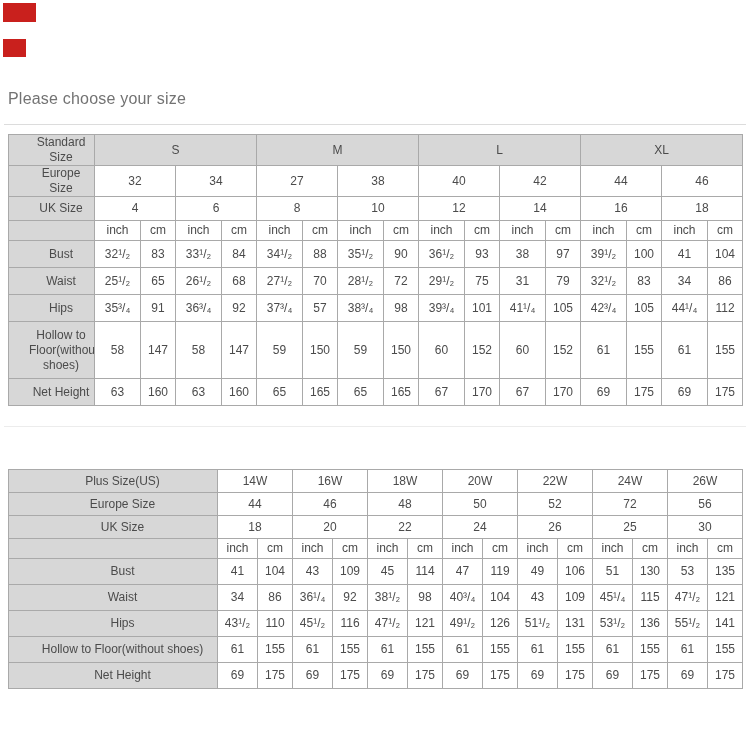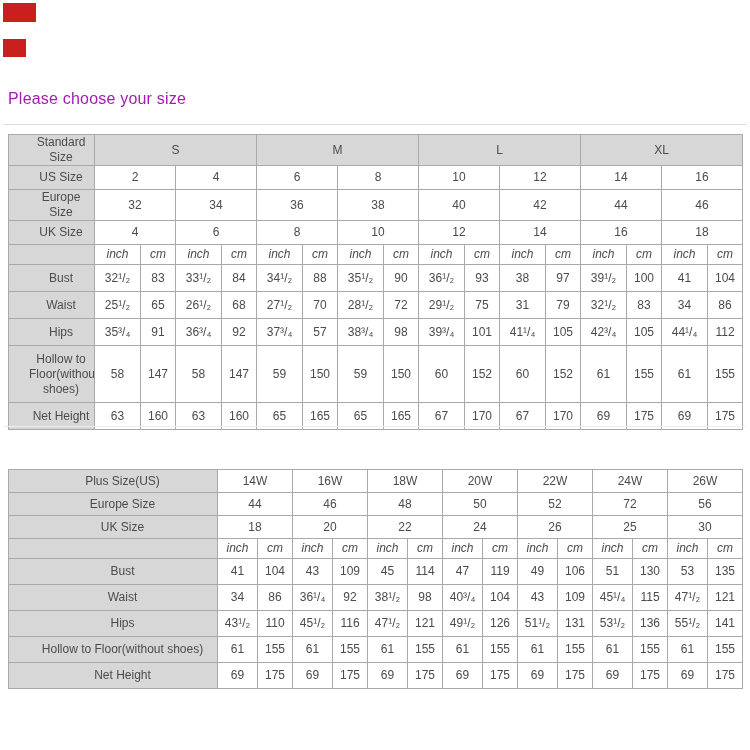--- a/index.html
+++ b/index.html
@@ -7,21 +7,21 @@
     width:750px;height:750px;background:#ffffff;position:relative;
     font-family:"Liberation Sans","DejaVu Sans",sans-serif;
     color:#4b4b4b;overflow:hidden;
   }
   .sticker{position:absolute;}
   #sticker-a{left:3px;top:3px;width:33px;height:19px;}
   #sticker-b{left:3px;top:39px;width:23px;height:18px;}
 
   .page-title{
     position:absolute;left:8px;top:90px;margin:0;
-    font-size:16px;font-weight:400;color:#a21caf;letter-spacing:.2px;
+    font-size:16px;font-weight:400;color:#737373;letter-spacing:.2px;
   }
   .divider{position:absolute;left:4px;width:742px;height:1px;}
   #divider-1{top:124px;background:#dcdcdc;}
   #divider-2{top:426px;background:#ececec;}
 
   table.size-table{
     position:absolute;left:8px;width:734px;
     border-collapse:collapse;table-layout:fixed;
     font-size:12px;color:#4b4b4b;
   }
@@ -30,21 +30,21 @@
 
   .size-table td{
     border:1px solid #a9a9a9;
     text-align:center;vertical-align:middle;
     background:#ffffff;padding:0 1px;line-height:1.25;
     overflow:hidden;
   }
   .size-table td.lbl{background:#d7d7d7;padding-left:20px;}
   .row-head td{background:#d7d7d7;height:23px;}
   .row-size td{height:23px;}
-  .row-unit td{height:19px;font-style:italic;}
+  .row-unit td{height:19px;}
   .row-meas td{height:26px;}
   .row-tall td{height:56px;}
   #table-plus .row-size td{height:22px;}
   #table-plus .row-meas td{height:25px;}
 </style>
 </head>
 <body>
 
 <div class="sticker" id="sticker-a" style="background-color: rgb(201, 32, 29);"></div>
 <div class="sticker" id="sticker-b" style="background-color: rgb(201, 32, 29);"></div>
@@ -75,35 +75,24 @@
   </colgroup>
 <tbody>
       <tr class="row-head">
         <td class="lbl">Standard Size</td>
         <td colspan="4">S</td>
         <td colspan="4">M</td>
         <td colspan="4">L</td>
         <td colspan="4">XL</td>
       </tr>
       <tr class="row-size">
-        <td class="lbl">US Size</td>
-        <td colspan="2">2</td>
-        <td colspan="2">4</td>
-        <td colspan="2">6</td>
-        <td colspan="2">8</td>
-        <td colspan="2">10</td>
-        <td colspan="2">12</td>
-        <td colspan="2">14</td>
-        <td colspan="2">16</td>
-      </tr>
-      <tr class="row-size">
         <td class="lbl">Europe Size</td>
         <td colspan="2">32</td>
         <td colspan="2">34</td>
-        <td colspan="2">36</td>
+        <td colspan="2">27</td>
         <td colspan="2">38</td>
         <td colspan="2">40</td>
         <td colspan="2">42</td>
         <td colspan="2">44</td>
         <td colspan="2">46</td>
       </tr>
       <tr class="row-size">
         <td class="lbl">UK Size</td>
         <td colspan="2">4</td>
         <td colspan="2">6</td>

